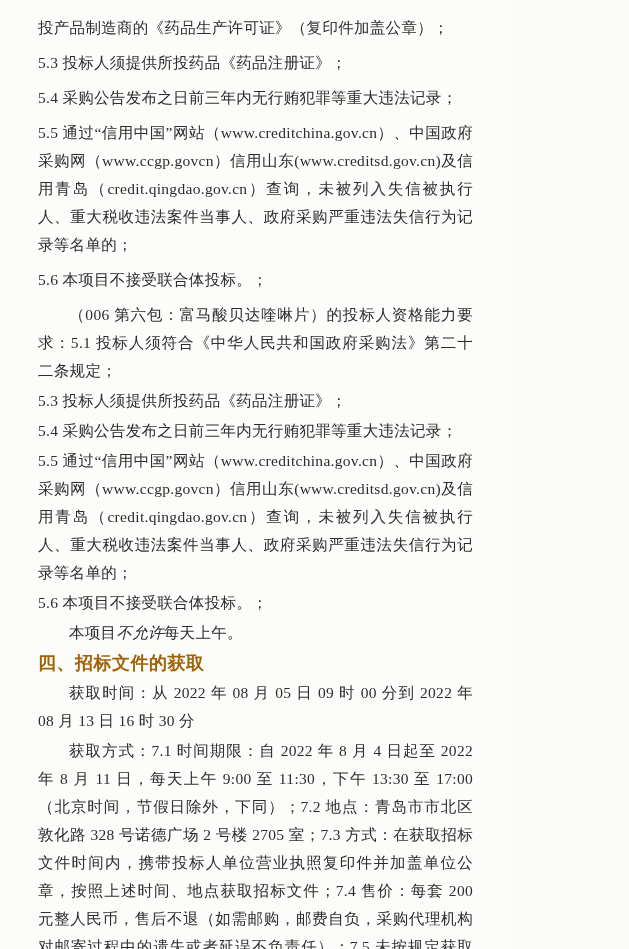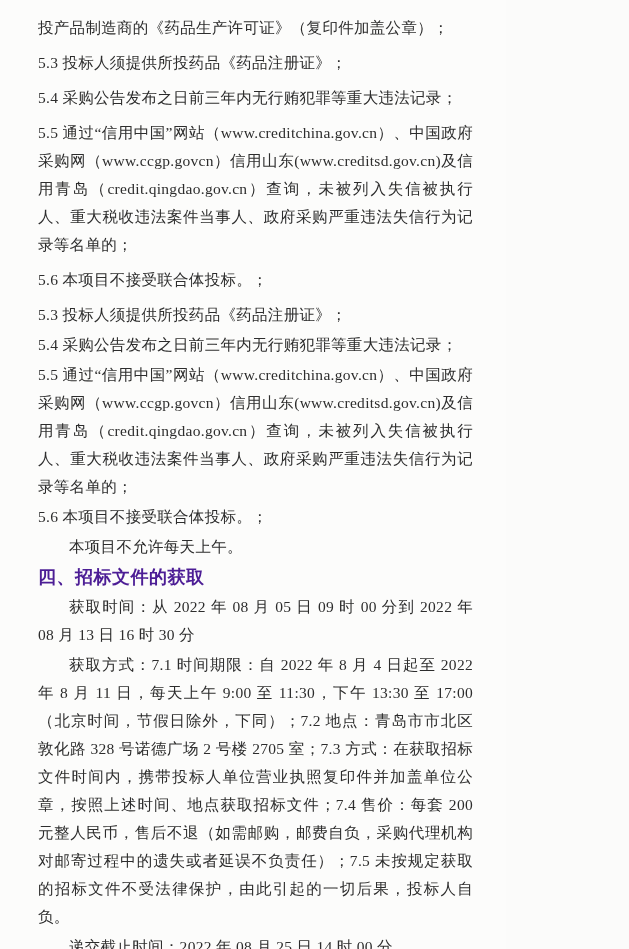--- a/index.html
+++ b/index.html
@@ -25,40 +25,41 @@
     text-align: justify;
     letter-spacing: 0.3px;
   }
   .block-1 p.doc-line { margin-bottom: 7px; }
   .block-2 p.doc-line { margin-bottom: 2px; }
   p.indent { text-indent: 2em; }
   h2.section-heading {
     margin: 4px 0 4px 0;
     font-size: 18px;
     font-weight: bold;
-    color: #4c1d95;
+    color: #a16207;
     letter-spacing: 0.5px;
   }
-  .emph { }
+  .emph { font-style: italic; }
   .section-body p.doc-line { margin-bottom: 2px; }
 </style>
 </head>
 <body>
 
 <div class="page">
 
   <div class="block-1">
     <p class="doc-line">投产品制造商的《药品生产许可证》（复印件加盖公章）；</p>
     <p class="doc-line">5.3 投标人须提供所投药品《药品注册证》；</p>
     <p class="doc-line">5.4 采购公告发布之日前三年内无行贿犯罪等重大违法记录；</p>
     <p class="doc-line">5.5 通过“信用中国”网站（www.creditchina.gov.cn）、中国政府采购网（www.ccgp.govcn）信用山东(www.creditsd.gov.cn)及信用青岛（credit.qingdao.gov.cn）查询，未被列入失信被执行人、重大税收违法案件当事人、政府采购严重违法失信行为记录等名单的；</p>
     <p class="doc-line">5.6 本项目不接受联合体投标。；</p>
   </div>
 
   <div class="block-2">
+    <p class="doc-line indent">（006 第六包：富马酸贝达喹啉片）的投标人资格能力要求：5.1 投标人须符合《中华人民共和国政府采购法》第二十二条规定；</p>
     <p class="doc-line">5.3 投标人须提供所投药品《药品注册证》；</p>
     <p class="doc-line">5.4 采购公告发布之日前三年内无行贿犯罪等重大违法记录；</p>
     <p class="doc-line">5.5 通过“信用中国”网站（www.creditchina.gov.cn）、中国政府采购网（www.ccgp.govcn）信用山东(www.creditsd.gov.cn)及信用青岛（credit.qingdao.gov.cn）查询，未被列入失信被执行人、重大税收违法案件当事人、政府采购严重违法失信行为记录等名单的；</p>
     <p class="doc-line">5.6 本项目不接受联合体投标。；</p>
     <p class="doc-line indent">
       <span>本项目</span><span class="emph">不允许</span><span>每天上午。</span>
     </p>
   </div>
 
   <h2 class="section-heading">四、招标文件的获取</h2>

